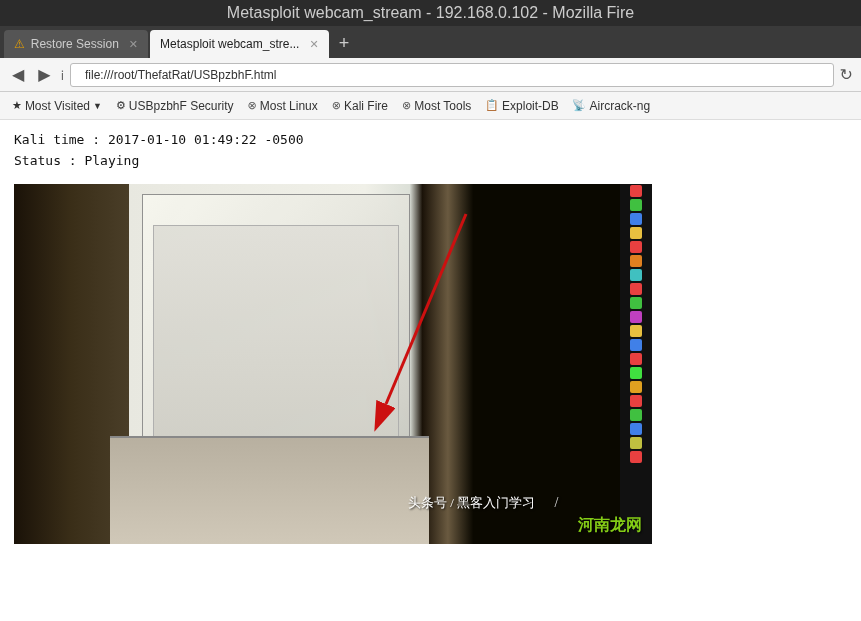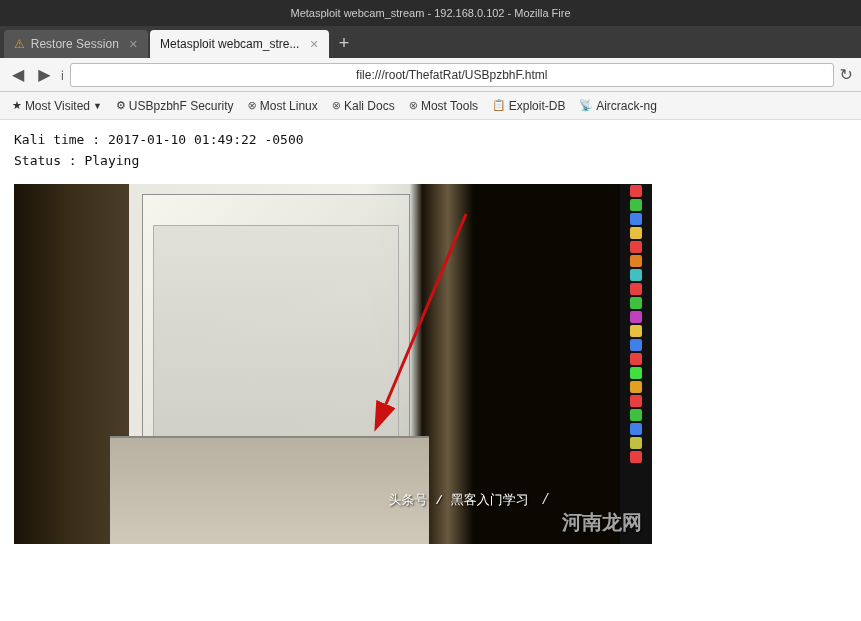--- a/index.html
+++ b/index.html
@@ -2,21 +2,21 @@
 <html><head>
   <meta charset="utf-8">
   <style>
     * { margin: 0; padding: 0; box-sizing: border-box; }
     body { width: 861px; height: 621px; overflow: hidden; font-family: Arial, sans-serif; background: #f0f0f0; }
 
     
     .title-bar {
       background: #2b2b2b;
       color: #ccc;
-      font-size: 11px;
+      font-size: 16px;
       height: 26px;
       display: flex;
       align-items: center;
       justify-content: center;
     }
 
     
     .tab-bar {
       background: #3a3a3a;
       height: 32px;
@@ -97,25 +97,24 @@
     .info-icon {
       color: #666;
       font-size: 13px;
     }
 
     .url-field {
       flex: 1;
       height: 24px;
       border: 1px solid #bbb;
       border-radius: 3px;
-      padding: 0 22px;
+      padding: 0 14px;
       font-size: 12px;
       background: white;
       color: #333;
-      text-align: center;
     }
 
     .reload-btn {
       background: none;
       border: none;
       color: #555;
       font-size: 16px;
       cursor: pointer;
     }
 
@@ -254,31 +253,31 @@
       height: 240px;
     }
 
     
     .watermark {
       position: absolute;
       bottom: 8px;
       right: 10px;
       font-size: 14px;
       color: rgba(255,255,255,0.85);
-      font-family: Liberation Mono, monospace;
+      font-family: Liberation Serif, serif;
       text-shadow: 1px 1px 2px rgba(0,0,0,0.8);
       display: flex;
       align-items: center;
-      gap: 4px;
+      gap: 16px;
     }
 
     .watermark-red {
-      color: #a3a3a3;
+      color: #84cc16;
       font-weight: bold;
-      font-size: 20px;
+      font-size: 16px;
       margin-top: 44px;
     }
   </style>
 </head>
 <body>
 
 <div class="title-bar">
   <span>Metasploit webcam_stream - 192.168.0.102 - Mozilla Fire</span>
 </div>
 
@@ -312,21 +311,21 @@
   <div class="bookmark-item">
     <span class="bm-icon">⚙</span>
     <span>USBpzbhF Security</span>
   </div>
   <div class="bookmark-item">
     <span class="bm-icon" style="color:#555;">⊗</span>
     <span>Most Linux</span>
   </div>
   <div class="bookmark-item">
     <span class="bm-icon" style="color:#555;">⊗</span>
-    <span>Kali Docs</span>
+    <span>Kali Fire</span>
   </div>
   <div class="bookmark-item">
     <span class="bm-icon" style="color:#555;">⊗</span>
     <span>Most Tools</span>
   </div>
   <div class="bookmark-item">
     <span class="bm-icon" style="color:#888;">📋</span>
     <span>Exploit-DB</span>
   </div>
   <div class="bookmark-item">

